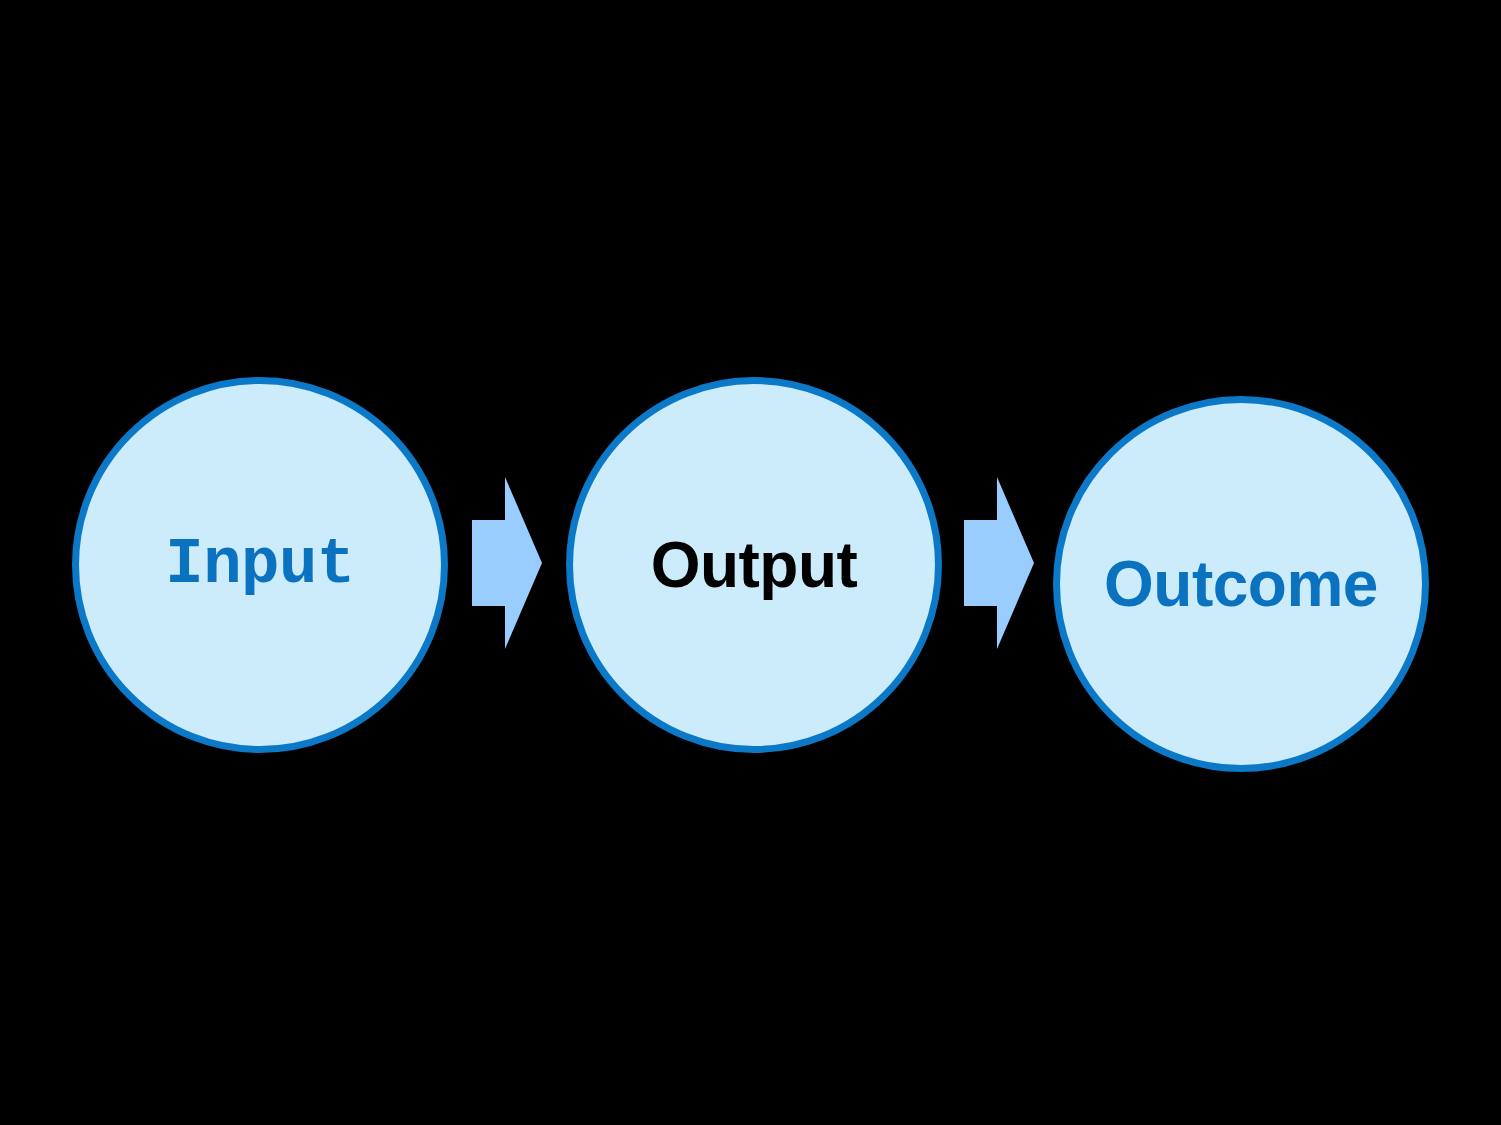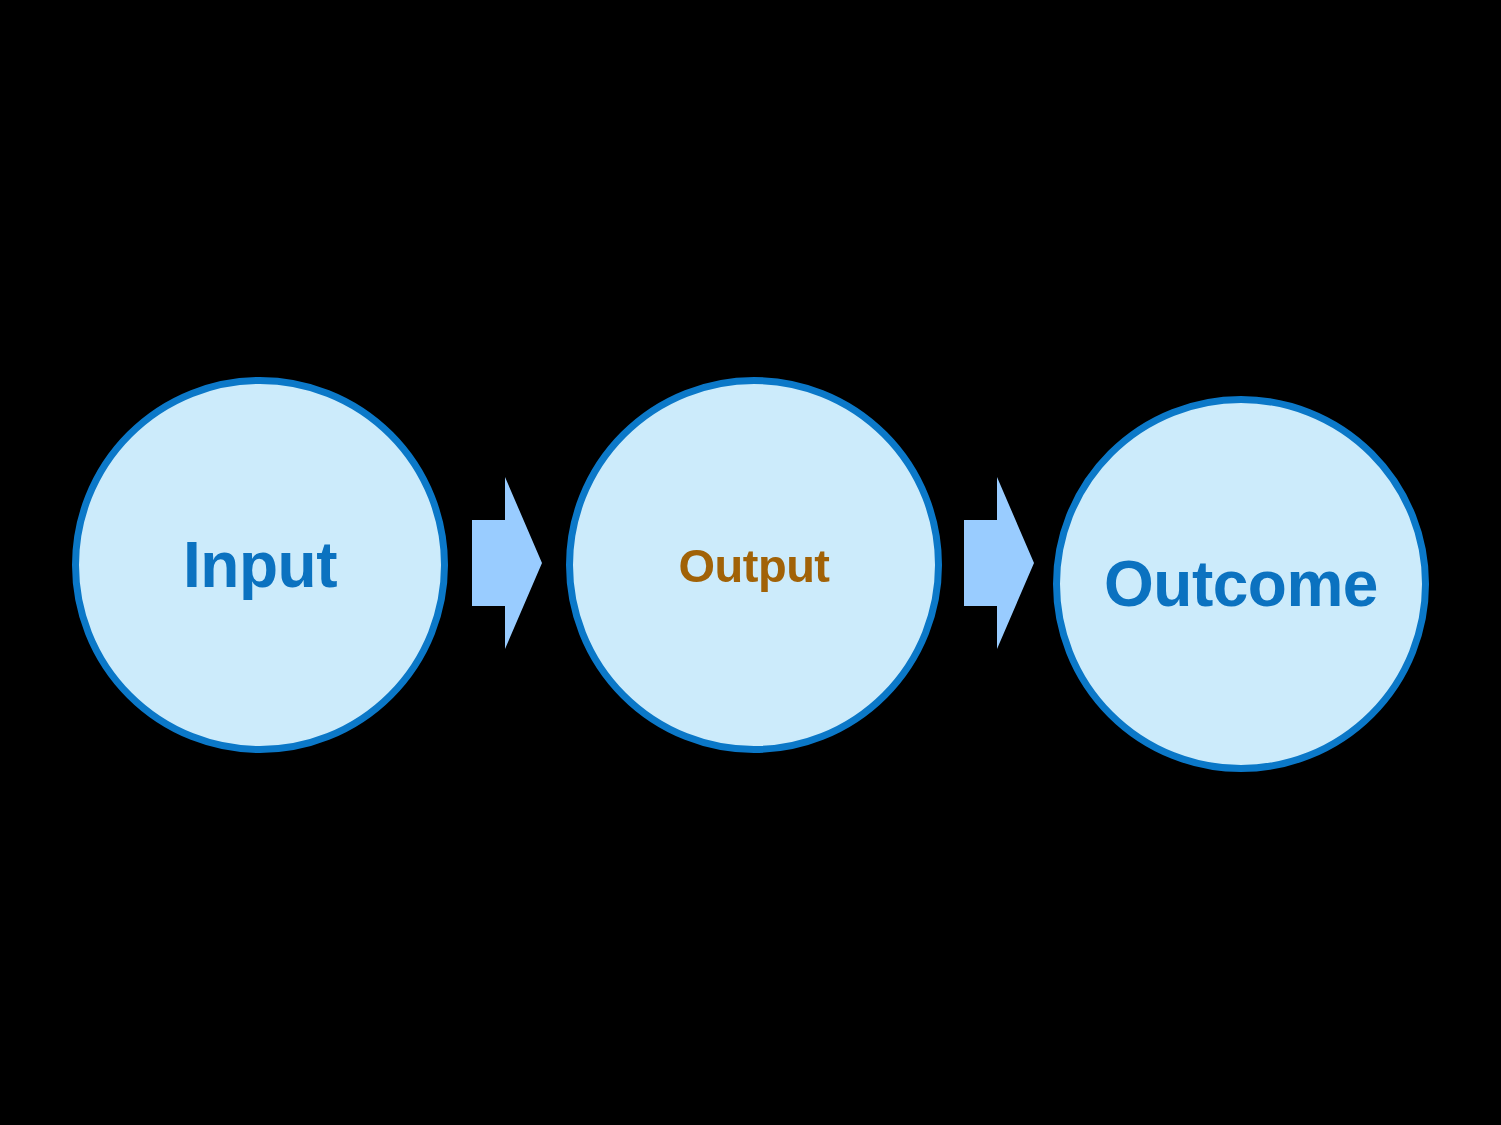--- a/index.html
+++ b/index.html
@@ -39,21 +39,21 @@
   .flow-arrow {
     position: absolute;
   }
   .flow-arrow svg {
     display: block;
     width: 100%;
     height: 100%;
   }
 
   
-  #node-input    { left: 72px;   top: 377px; width: 376px; height: 376px; }
+  #node-input    { left: 72px;   top: 377px; width: 376px; height: 376px; font-family: Liberation Mono, monospace; }
   #node-output   { left: 566px;  top: 377px; width: 376px; height: 376px; }
   #node-outcome  { left: 1053px; top: 396px; width: 376px; height: 376px; }
 
   
   #arrow-input-output   { left: 472px; top: 477px; width: 70px; height: 172px; }
   #arrow-output-outcome { left: 964px; top: 477px; width: 70px; height: 172px; }
 </style>
 </head>
 <body style="background: rgb(0, 0, 0);">
 
@@ -63,21 +63,21 @@
     <span class="flow-node-label" style="color: rgb(11, 114, 192); font-size: 64px;">Input</span>
   </div>
 
   <div class="flow-arrow" id="arrow-input-output">
     <svg viewBox="0 0 70 172" preserveAspectRatio="none" aria-hidden="true">
       <polygon points="0,43 33,43 33,0 70,86 33,172 33,129 0,129" fill="#99CCFF"></polygon>
     </svg>
   </div>
 
   <div class="flow-node" id="node-output" style="background: rgb(204, 235, 251); border: 7px solid rgb(11, 120, 200);">
-    <span class="flow-node-label" style="color: #a16207; font-size: 47px;">Output</span>
+    <span class="flow-node-label" style="color: #000000; font-size: 64px;">Output</span>
   </div>
 
   <div class="flow-arrow" id="arrow-output-outcome">
     <svg viewBox="0 0 70 172" preserveAspectRatio="none" aria-hidden="true">
       <polygon points="0,43 33,43 33,0 70,86 33,172 33,129 0,129" fill="#99CCFF"></polygon>
     </svg>
   </div>
 
   <div class="flow-node" id="node-outcome" style="background: rgb(204, 235, 251); border: 7px solid rgb(11, 120, 200);">
     <span class="flow-node-label" style="color: rgb(11, 114, 192); font-size: 64px;">Outcome</span>

